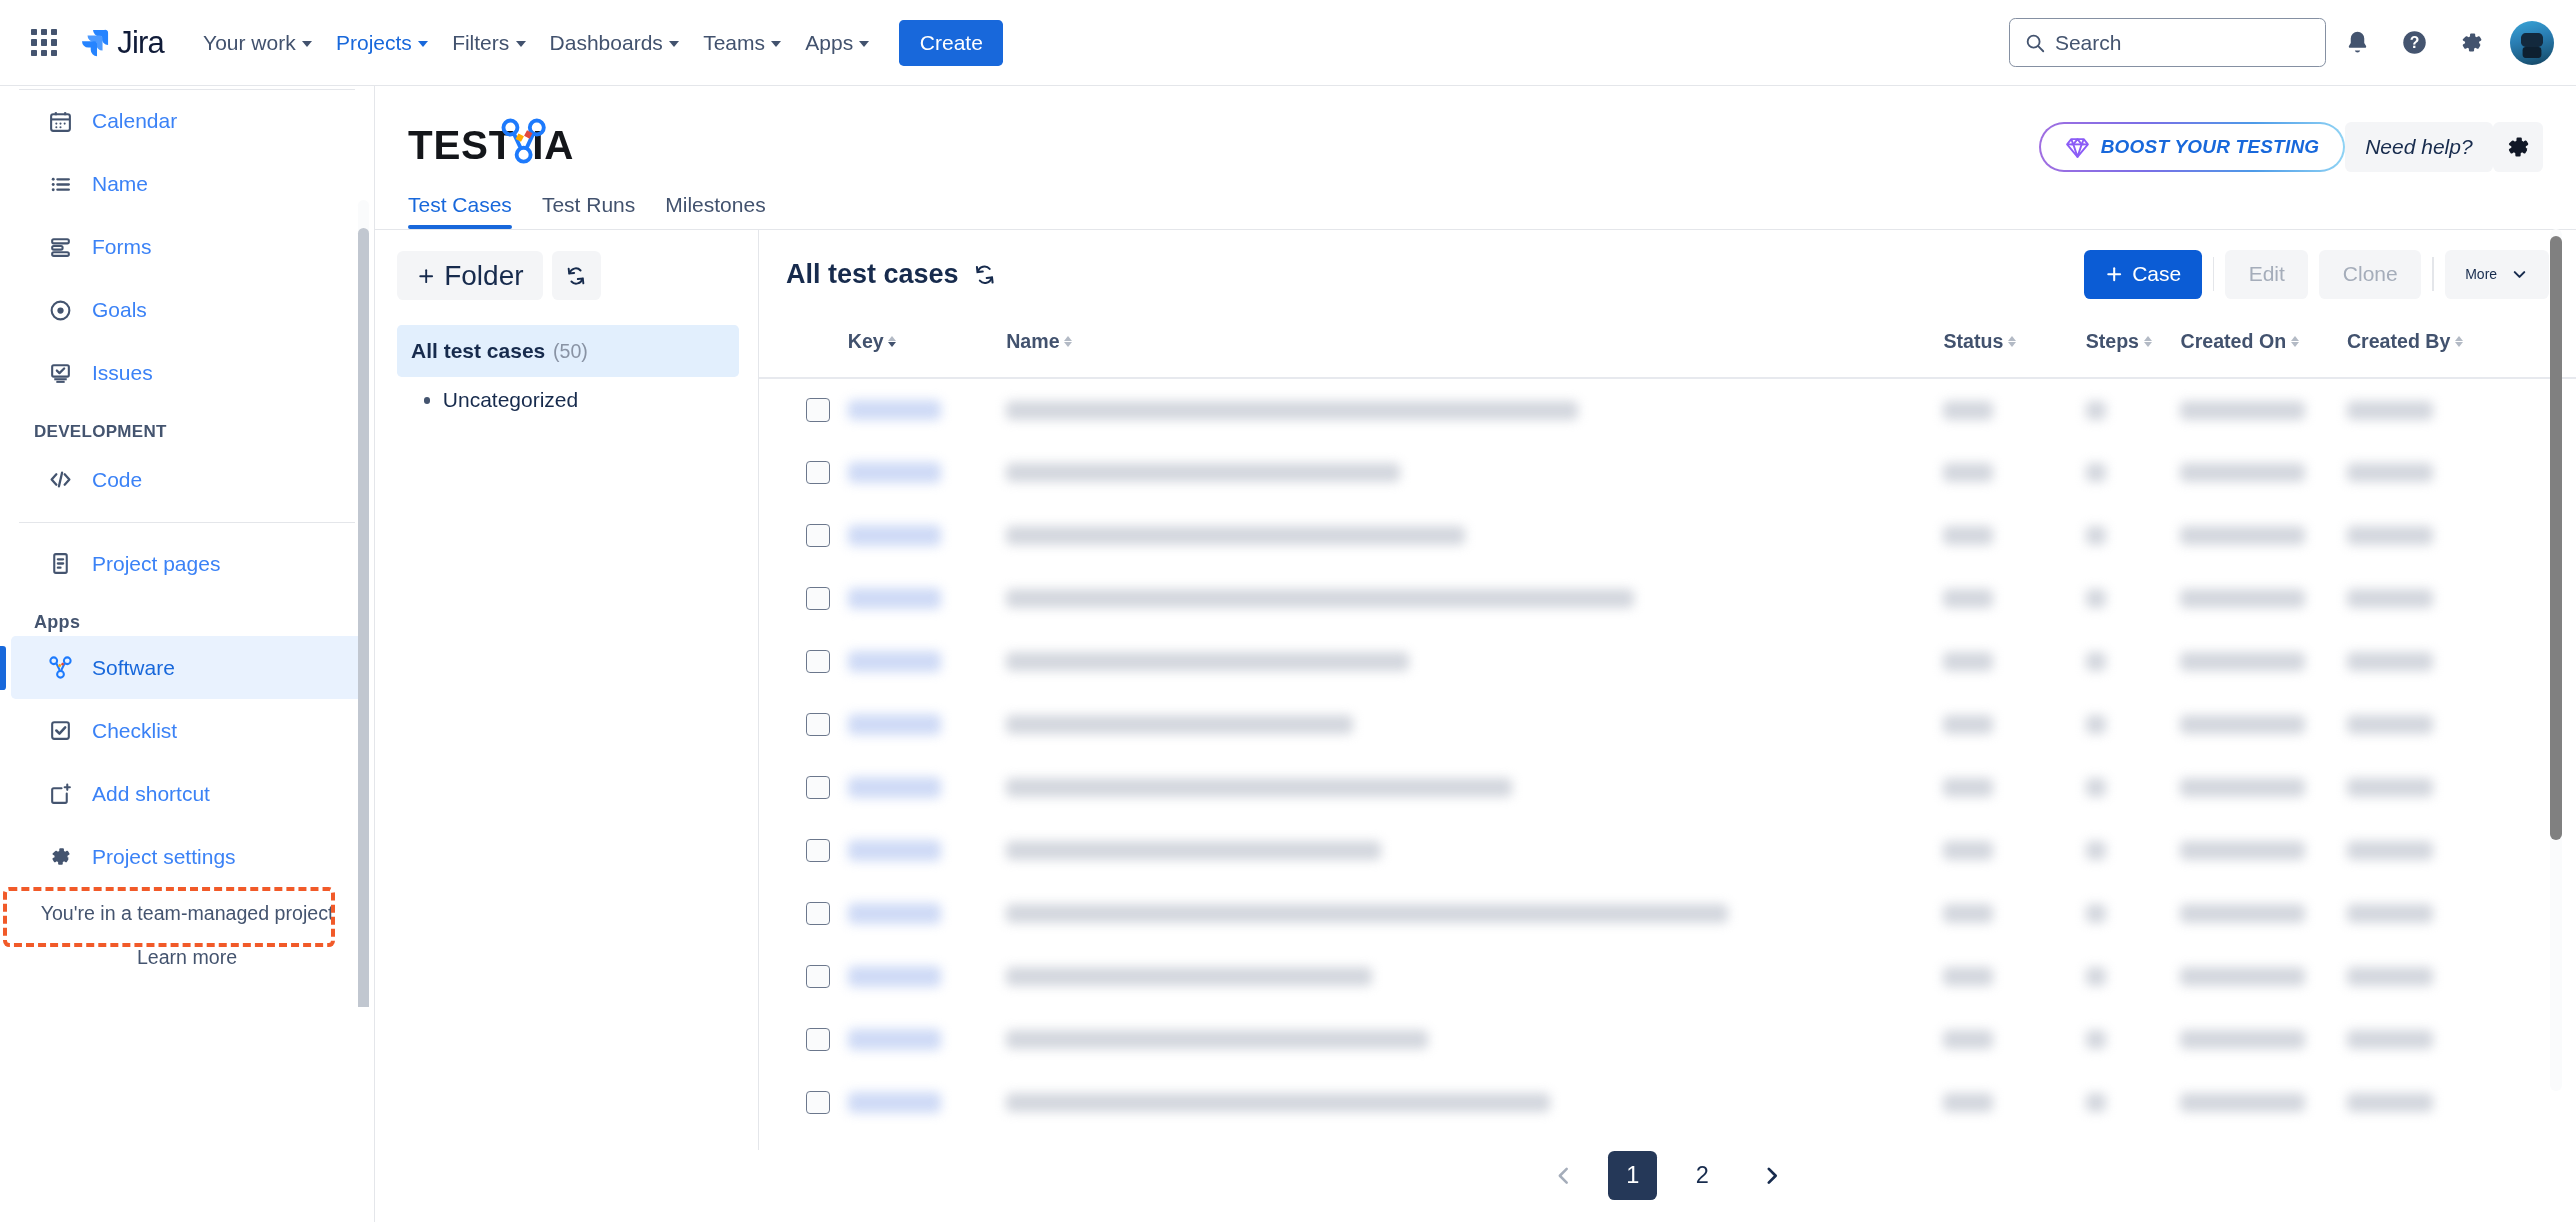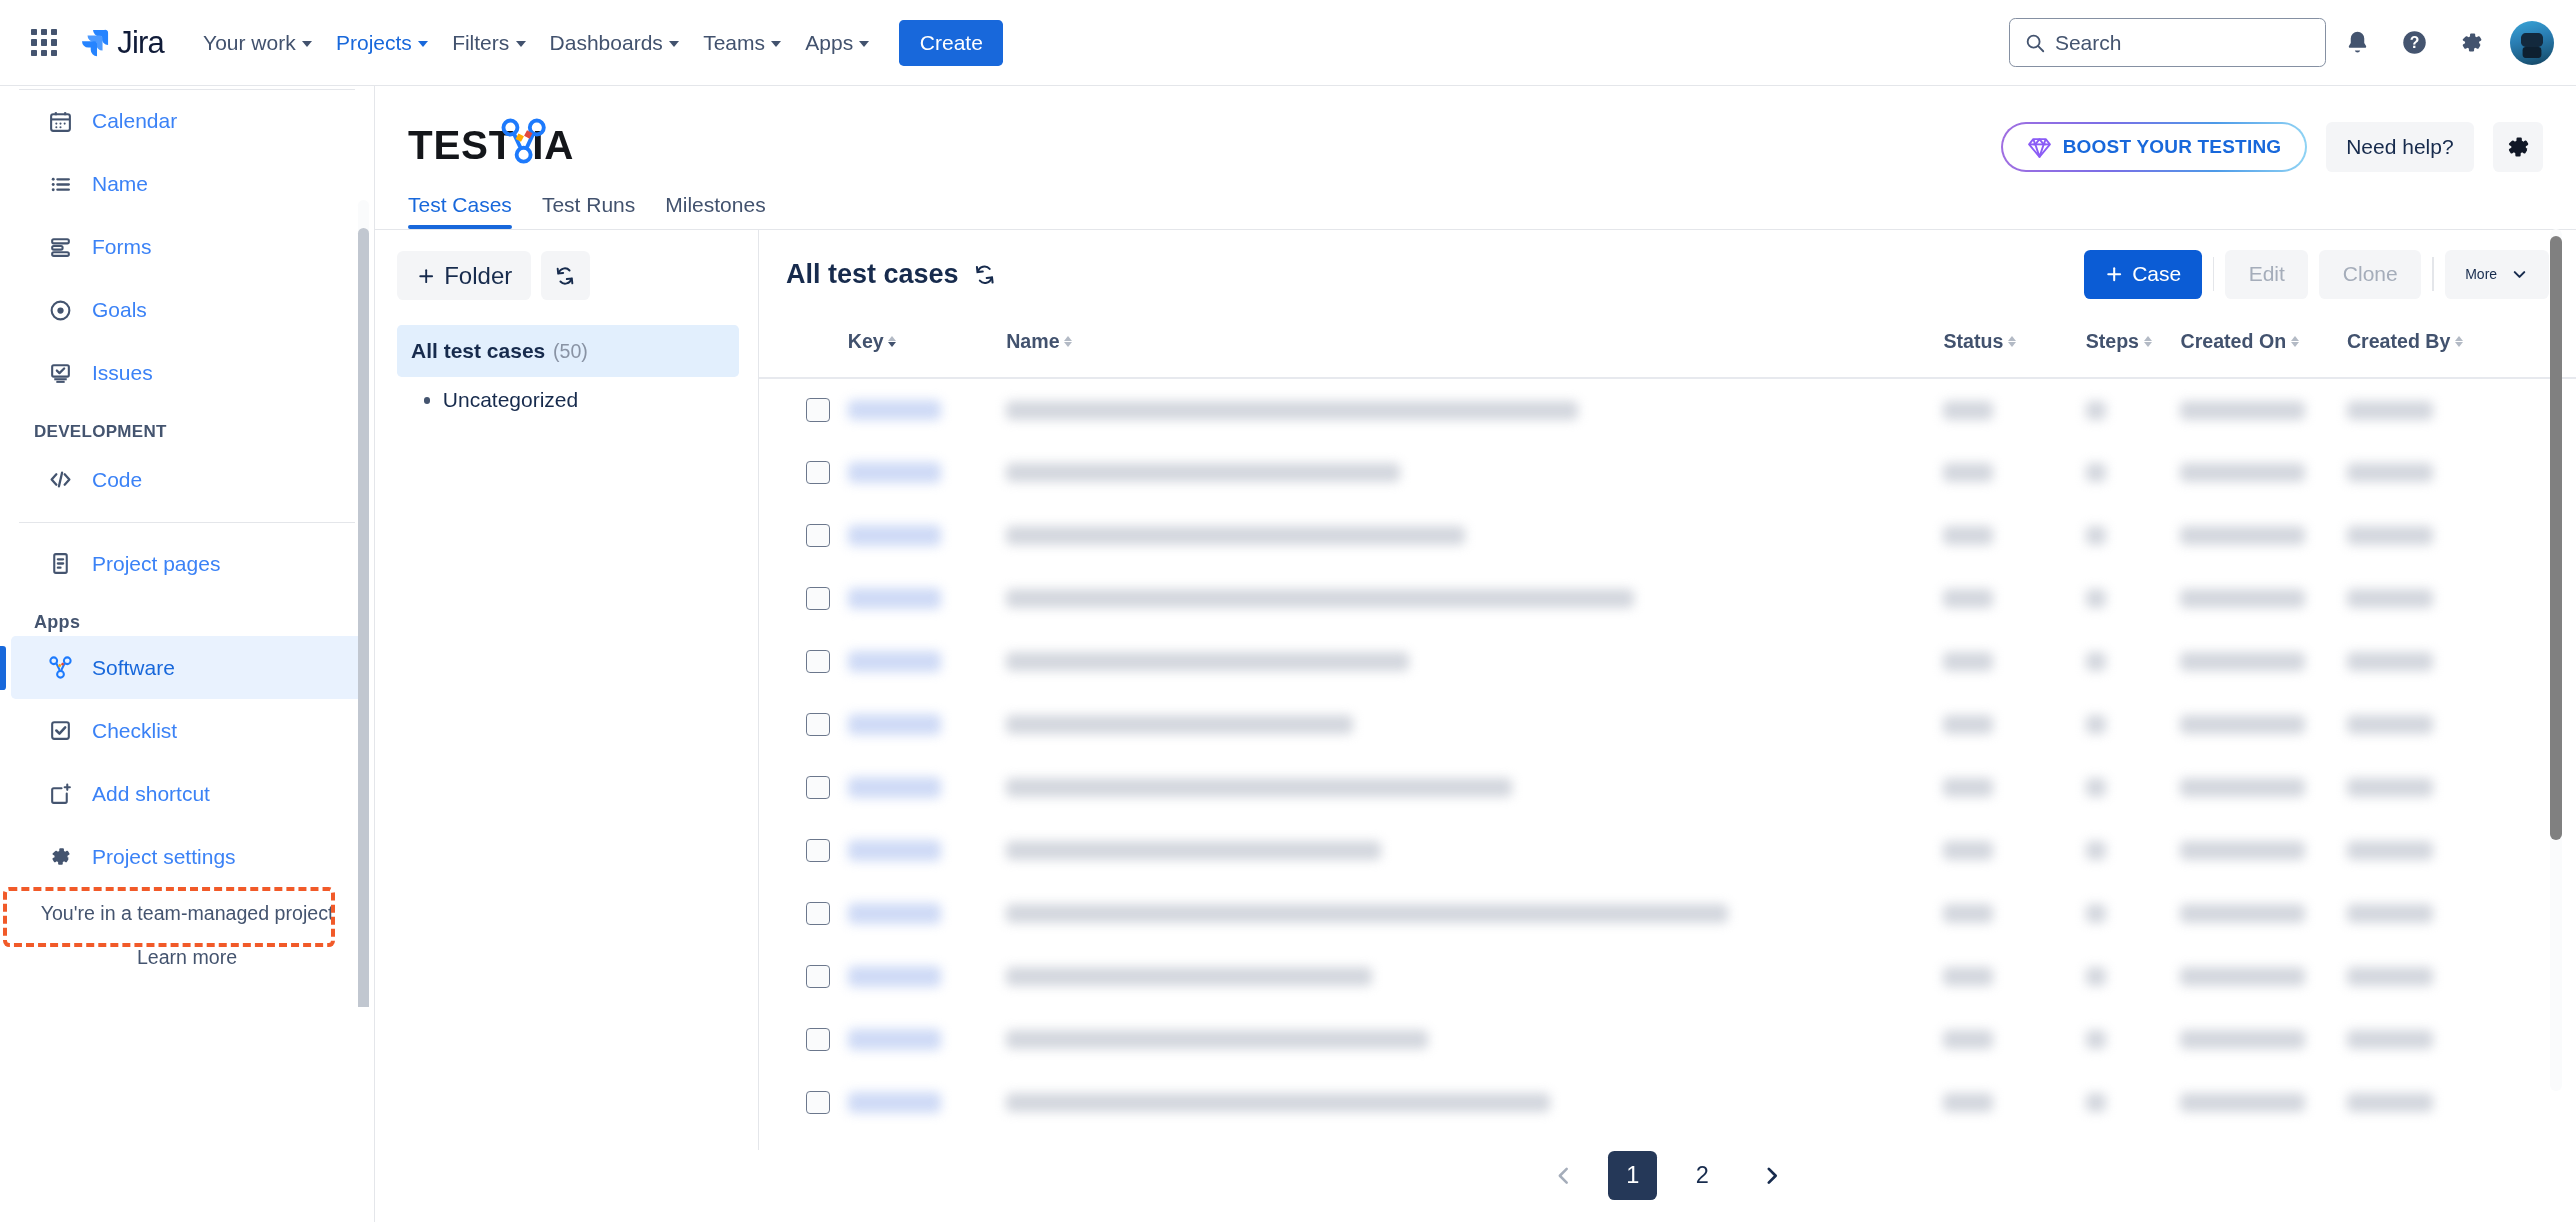--- a/index.html
+++ b/index.html
@@ -102,21 +102,21 @@
   .side-footer .l2 { font-size:19.6px; color:#44546f; margin-top:20.4px; cursor:pointer; }
 
   .side-sb-track { position:absolute; right:4.7px; top:110px; width:11px; height: 917px; background:#fafbfc; border-radius:5.5px;}
   .side-sb-thumb { position:absolute; right:4.7px; top:138px; width:11px; height: 909px; background:#c1c7d0; border-radius:5.5px; cursor:pointer; }
 
   
   .main { position:absolute; top:86px; left:375px; right:0; bottom:0; background:#fff; }
 
   .tv-header { display:flex; align-items:center; padding: 23.5px 33px 0 33px; }
   .tv-logo { width: 194px; height: 63px; }
-  .tv-header-right { margin-left:auto; display:flex; align-items:center; gap: 19px; padding-top: 12.5px; }
+  .tv-header-right { margin-left:auto; display:flex; align-items:center; padding-top: 12.5px; font-style: italic; }
   .boost-btn {
     height: 50px; border-radius: 27px; padding: 0 23.5px; display:flex; align-items:center; gap:11px;
     background: #fff; cursor:pointer; position:relative;
     border: 2.4px solid transparent;
     background-image: linear-gradient(#fff,#fff), linear-gradient(90deg,#a06ee1 0%, #7a6ee6 35%, #4d9ae8 70%, #8fd3f4 100%);
     background-origin: border-box; background-clip: padding-box, border-box;
   }
   .boost-btn .txt { font-size: 19px; font-weight:700; color:#1868db; letter-spacing:0.2px; }
   .help-btn {
     height:50px; padding: 0 20.4px; display:flex; align-items:center; background:#f4f5f7;
@@ -128,21 +128,21 @@
   .tv-tab { font-size: 21px; color:#42526e; padding-bottom: 12.5px; cursor:pointer; position:relative; white-space:nowrap;}
   .tv-tab.active { color:#1868db; font-weight:500; }
   .tv-tab.active::after { content:""; position:absolute; left:0; right:0; bottom:0; height:4.7px; background:#1868db; border-radius:2.4px; }
   .tabs-underline { position:absolute; left:0; right:0; bottom:0; height:0.8px; background:#e4e6ea; }
 
   .content { display:flex; height: 921px; }
   .folders { width: 384px; flex:none; border-right:0.8px solid #e4e6ea; padding: 22px 19px 0 22px; }
   .folder-actions { display:flex; gap: 9.4px; }
   .fbtn {
     height: 49px; background:#f4f5f7; border-radius:6.3px; display:flex; align-items:center; justify-content:center;
-    gap:7.8px; padding: 0 19px; font-size: 24px; color:#172b4d; cursor:pointer; font-family:inherit; border:none;
+    gap:7.8px; padding: 0 19px; font-size: 28px; color:#172b4d; cursor:pointer; font-family:inherit; border:none;
   }
   .fbtn.icon-only { width: 49px; padding:0; }
   .folder-list { margin-top: 25px; }
   .folder-row {
     height: 52px; display:flex; align-items:center; padding: 0 14px; border-radius:4.7px; cursor:pointer; gap:7.8px;
   }
   .folder-row.active { background:#e2effd; }
   .folder-row .nm { font-size: 21px; font-weight:700; color:#172b4d; }
   .folder-row .ct { font-size: 19.6px; color:#8993a4; }
   .folder-child { display:flex; align-items:center; gap:12.5px; padding: 11px 14px 11px 27px; cursor:pointer; border-radius:4.7px;}

